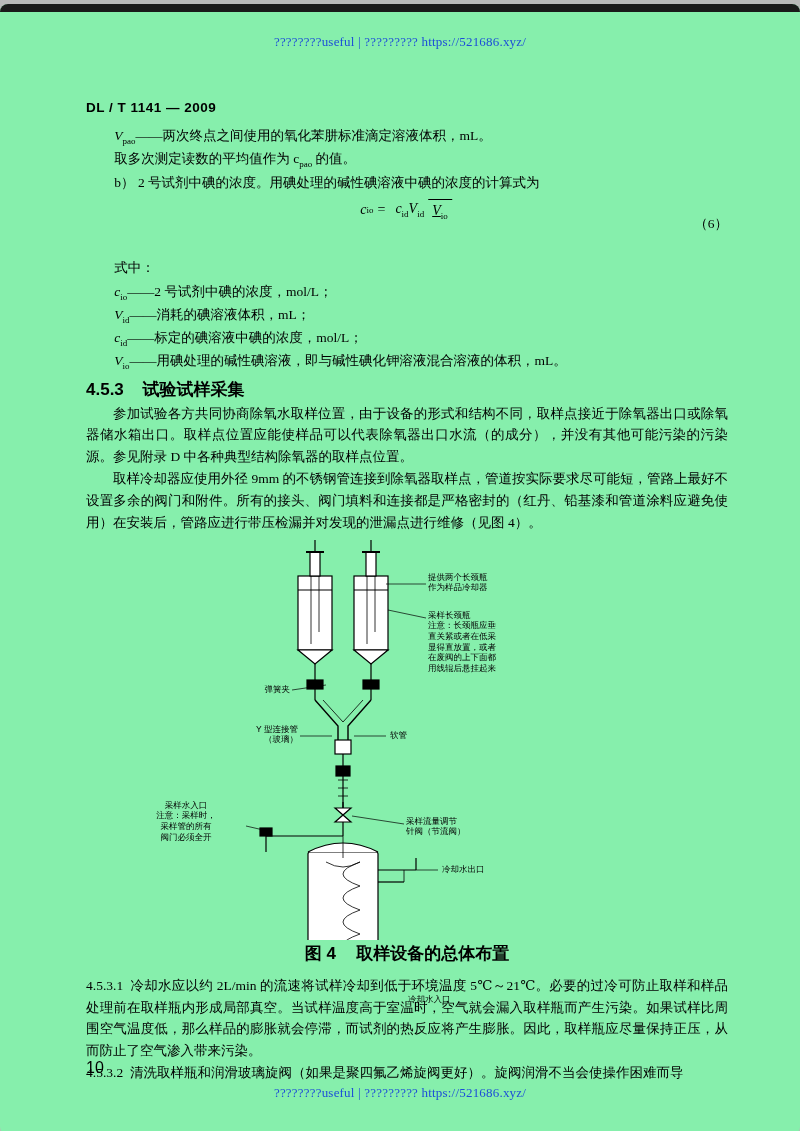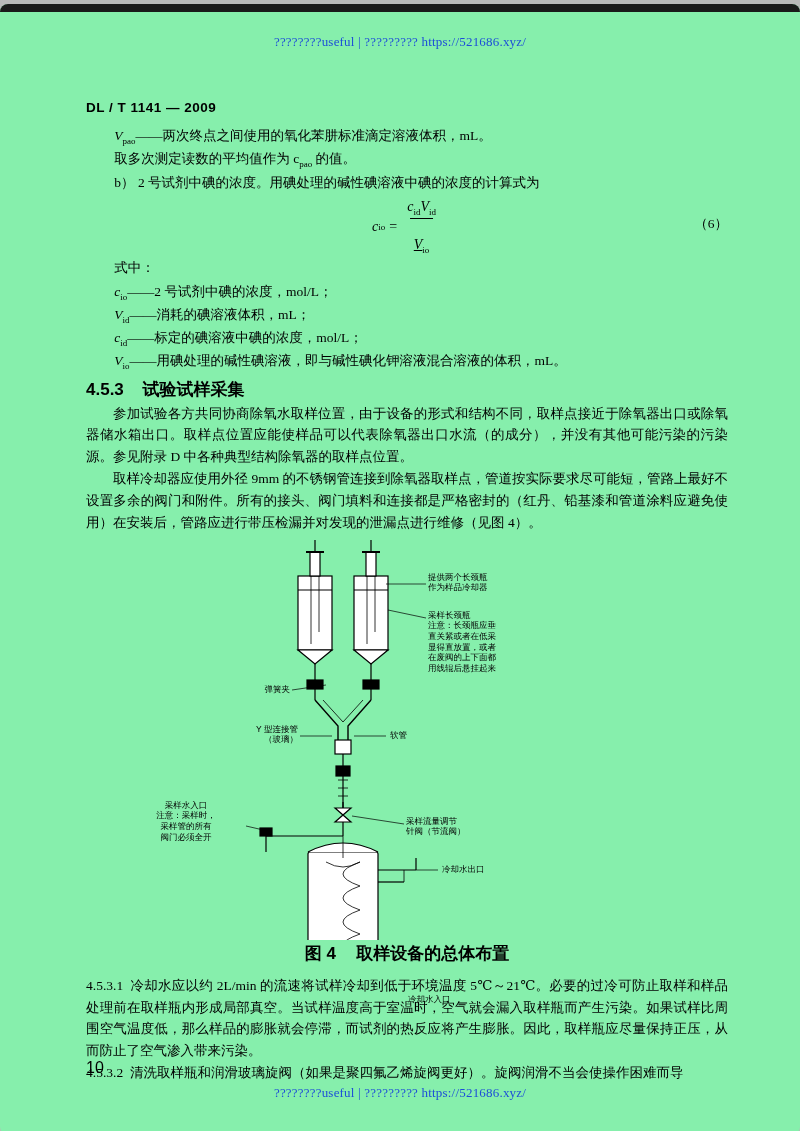--- a/index.html
+++ b/index.html
@@ -88,31 +88,30 @@
     position: absolute;
     left: 50%;
     transform: translateX(-50%);
     font-size: 14px;
     display: flex;
     align-items: center;
     font-family: "Liberation Serif", serif;
   }
   .frac {
     display: inline-flex;
-    flex-direction: column;
     align-items: center;
     vertical-align: middle;
     margin: 0 2px;
   }
   .frac .num-part {
     padding: 0 4px 1px 4px;
   }
   .frac .den-part {
     border-top: 1px solid #000;
-    padding: 18px 4px 0 4px;
+    padding: 3px 4px 0 4px;
     text-decoration: underline;
   }
   .formula-no {
     position: absolute;
     right: 0;
     top: 16px;
     font-size: 13.5px;
   }
 
   .def-list { margin-top: 2px; }

